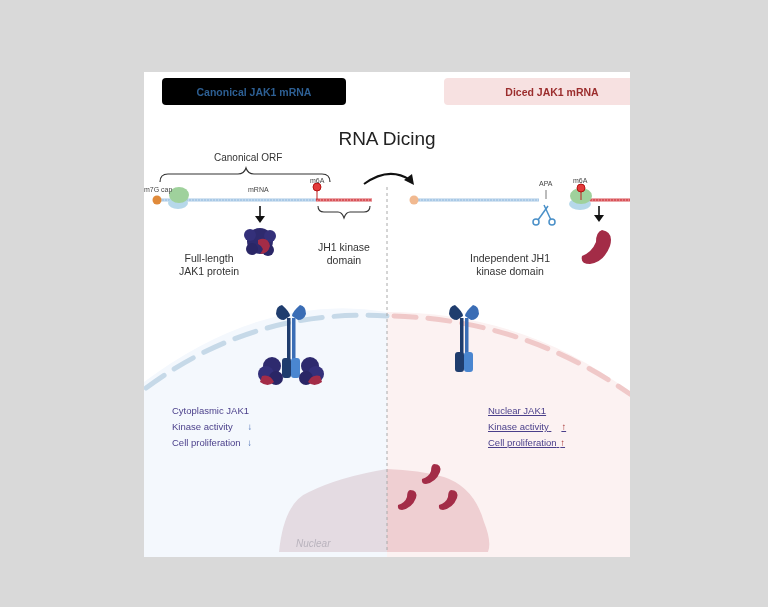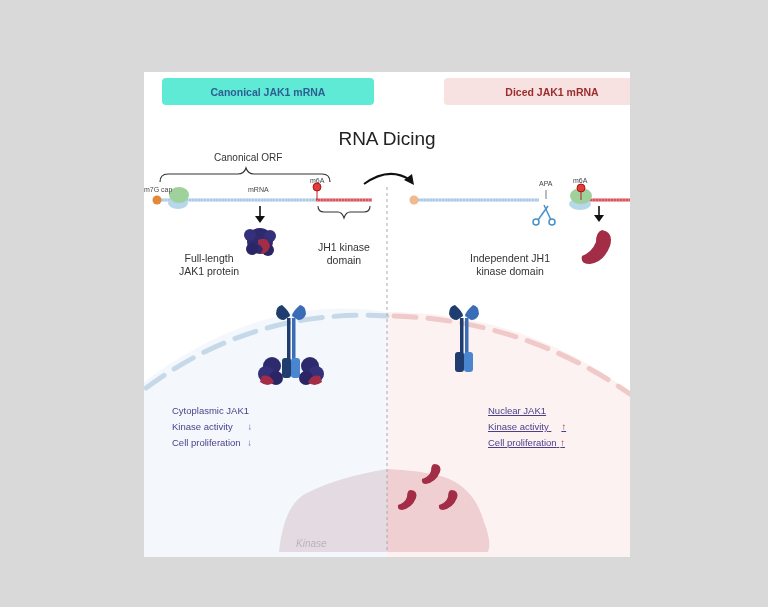--- a/index.html
+++ b/index.html
@@ -16,21 +16,21 @@
     width: 486px; height: 485px;
     background: #ffffff;
     overflow: hidden;
   }
   .hdr {
     position: absolute; top: 6px; height: 27px;
     border-radius: 4px;
     font-weight: bold; font-size: 10.5px;
     display: flex; align-items: center; justify-content: center;
   }
-  #hdr-left { left: 18px; width: 212px; background: #5eead4; color: #2d5f93; }
+  #hdr-left { left: 18px; width: 184px; background: #000000; color: #2d5f93; }
   #hdr-right { left: 256px; width: 216px; background: #f7e1e1; color: #9b2d2d; margin-left: 44px; }
   #title {
     position: absolute; left: 0; width: 486px; top: 56px;
     text-align: center; font-size: 19px; color: #222;
   }
   .lbl { position: absolute; color: #333; font-size: 10px; line-height: 12px; }
   .sm { font-size: 7px; color: #444; }
   .mid { font-size: 10.5px; line-height: 13px; text-align: center; color: #333; margin-top: 20px; }
   .stat { position: absolute; color: #4a3f8a; font-size: 9.5px; line-height: 16px; }
   .stat div { white-space: nowrap; }
@@ -194,14 +194,14 @@
     <div>
       <span>Kinase activity</span>
       <span class="arr-up" style="margin-left:10px;">↑</span>
     </div>
     <div>
       <span>Cell proliferation</span>
       <span class="arr-up" style="margin-left:1px;">↑</span>
     </div>
   </div>
 
-  <div id="nucleus-label">Kinase</div>
+  <div id="nucleus-label">Nuclear</div>
 </div>
 
 </body></html>

